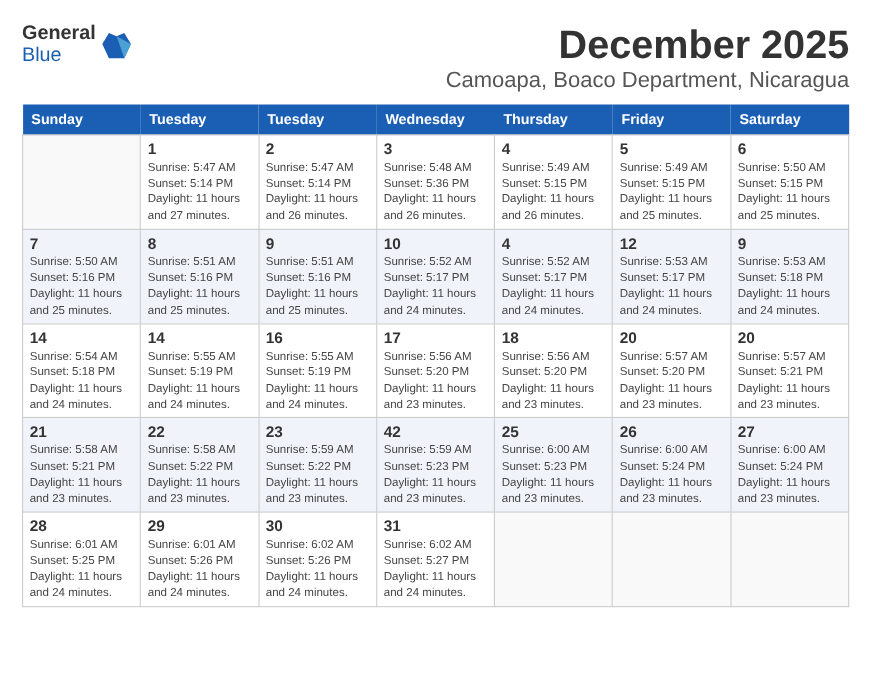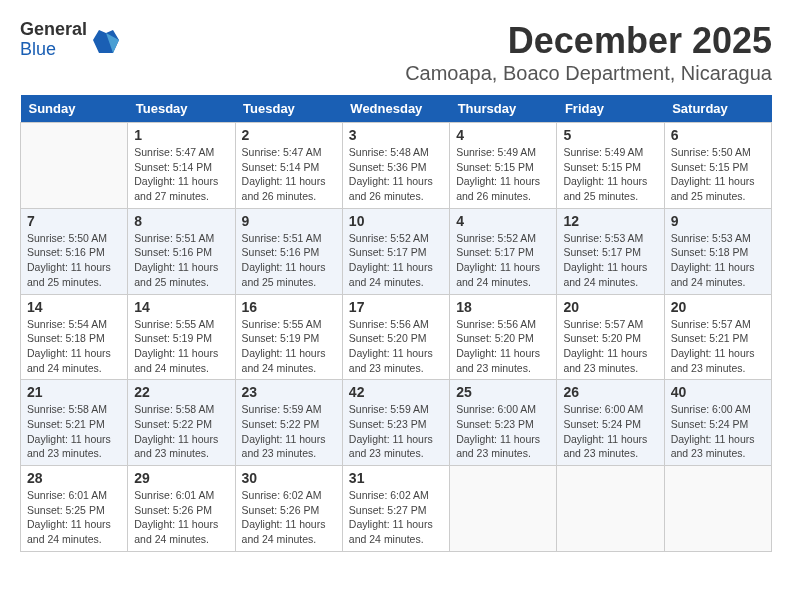--- a/index.html
+++ b/index.html
@@ -316,21 +316,21 @@
 and 23 minutes.</div>
         </td>
         <td>
           <span class="day-number">26</span>
           <div class="day-info" style="white-space: pre-line;">Sunrise: 6:00 AM
 Sunset: 5:24 PM
 Daylight: 11 hours
 and 23 minutes.</div>
         </td>
         <td>
-          <span class="day-number">40</span>
+          <span class="day-number">27</span>
           <div class="day-info" style="white-space: pre-line;">Sunrise: 6:00 AM
 Sunset: 5:24 PM
 Daylight: 11 hours
 and 23 minutes.</div>
         </td>
       </tr>
       <tr>
         <td>
           <span class="day-number">28</span>
           <div class="day-info" style="white-space: pre-line;">Sunrise: 6:01 AM

